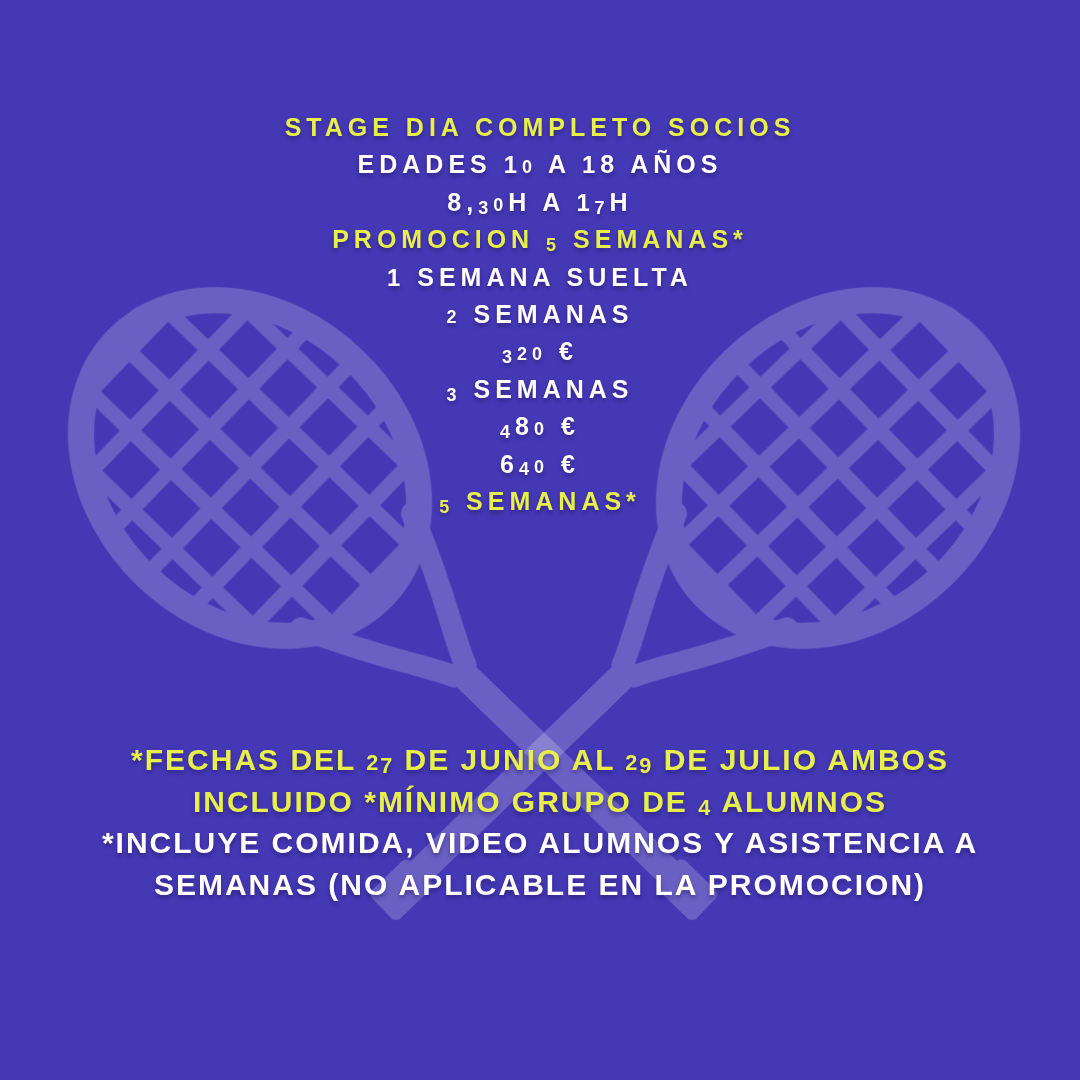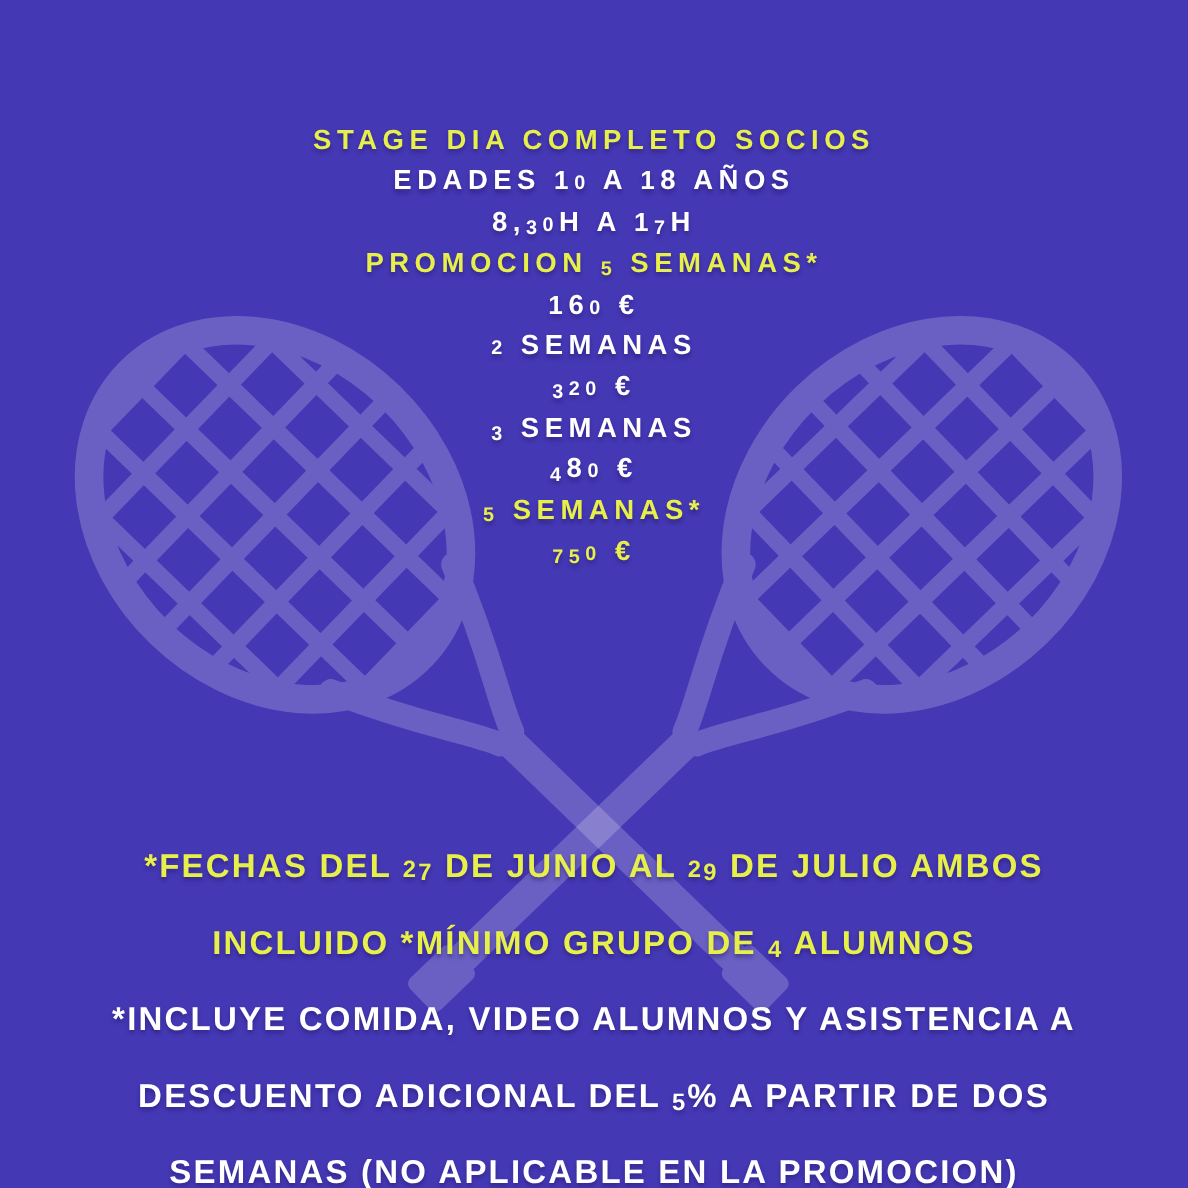--- a/index.html
+++ b/index.html
@@ -18,21 +18,20 @@
     height:37.4px;line-height:37.4px;
     font-size:25px;letter-spacing:5px;
     white-space:nowrap;
     text-shadow:0 3px 4px rgba(26,18,84,.45);
   }
   .line-lg{
     height:41.5px;line-height:41.5px;
     font-size:30px;letter-spacing:2px;
     white-space:nowrap;
     text-shadow:0 3px 4px rgba(26,18,84,.45);
-    margin-top:28px;
   }
   .yellow{color:var(--accent-yellow,#E7EF4B);}
   .white{color:var(--text-white,#FFFFFF);text-align:center;}
   
   .dg{font-size:.72em;}
   .dg1{font-size:.95em;}
   .dg6,.dg8{font-size:1em;}
   .dg3,.dg4,.dg5,.dg7,.dg9{position:relative;top:.16em;}
 </style>
 </head>
@@ -75,39 +74,38 @@
     <use href="#racket" opacity="0.2" transform="translate(838,468) rotate(46)"></use>
   </svg>
 
   <div class="content-top">
     <div class="line yellow osnum">STAGE DIA COMPLETO SOCIOS</div>
     <div class="line white osnum">EDADES <span class="dg dg1">1</span><span class="dg dg0">0</span> A <span class="dg dg1">1</span><span class="dg dg8">8</span> AÑOS</div>
     <div class="line white osnum"><span class="dg dg8">8</span>,<span class="dg dg3">3</span><span class="dg dg0">0</span>H A <span class="dg dg1">1</span><span class="dg dg7">7</span>H</div>
     <div class="line yellow osnum">PROMOCION <span class="dg dg5">5</span> SEMANAS*</div>
 
     <div>
-      <div class="line white osnum"><span class="dg dg1">1</span><span class="dg dg6">6</span><span class="dg dg0">0</span> €</div>
+      <div class="line white osnum"><span class="dg dg1">1</span> SEMANA SUELTA</div>
     </div>
     <div>
       <div class="line white osnum"><span class="dg dg2">2</span> SEMANAS</div>
       <div class="line white osnum"><span class="dg dg3">3</span><span class="dg dg2">2</span><span class="dg dg0">0</span> €</div>
     </div>
     <div>
       <div class="line white osnum"><span class="dg dg3">3</span> SEMANAS</div>
       <div class="line white osnum"><span class="dg dg4">4</span><span class="dg dg8">8</span><span class="dg dg0">0</span> €</div>
     </div>
     <div>
+      <div class="line white osnum"><span class="dg dg6">6</span><span class="dg dg4">4</span><span class="dg dg0">0</span> €</div>
     </div>
     <div>
       <div class="line yellow osnum"><span class="dg dg5">5</span> SEMANAS*</div>
-      <div class="line yellow osnum"><span class="dg dg7">7</span><span class="dg dg5">5</span><span class="dg dg0">0</span> €</div>
     </div>
   </div>
 
   <div class="content-bottom">
     <div class="line-lg yellow osnum">*FECHAS DEL <span class="dg dg2">2</span><span class="dg dg7">7</span> DE JUNIO AL <span class="dg dg2">2</span><span class="dg dg9">9</span> DE JULIO AMBOS</div>
     <div class="line-lg yellow osnum">INCLUIDO *MÍNIMO GRUPO DE <span class="dg dg4">4</span> ALUMNOS</div>
     <div class="line-lg white osnum">*INCLUYE COMIDA, VIDEO ALUMNOS Y ASISTENCIA A</div>
-    <div class="line-lg white osnum">DESCUENTO ADICIONAL DEL <span class="dg dg5">5</span>% A PARTIR DE DOS</div>
     <div class="line-lg white osnum">SEMANAS (NO APLICABLE EN LA PROMOCION)</div>
   </div>
 
 </div>
 
 </body></html>

